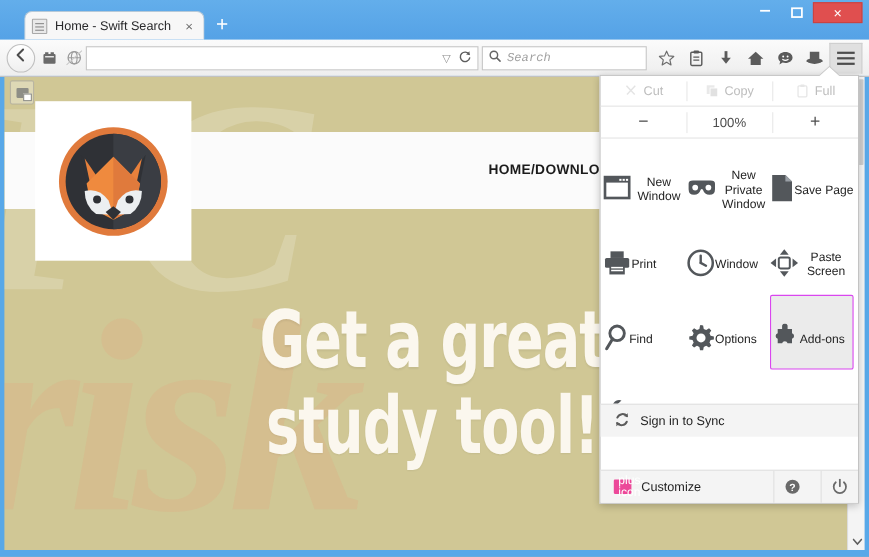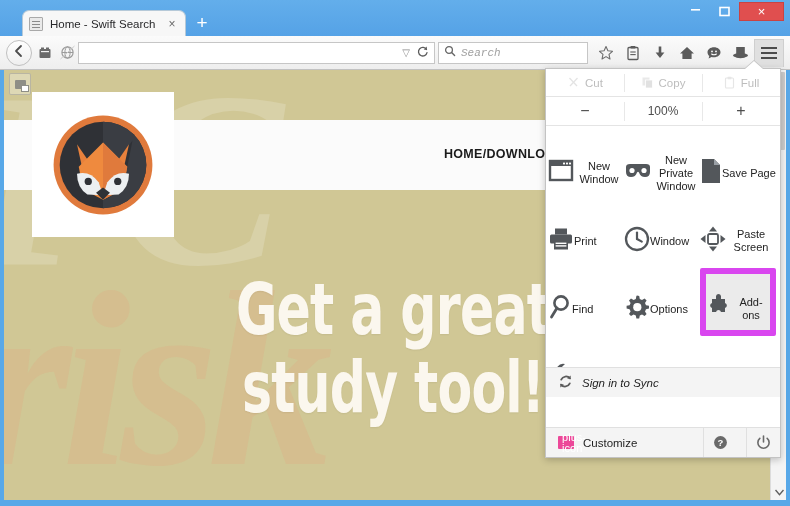--- a/index.html
+++ b/index.html
@@ -304,41 +304,41 @@
     display: flex; flex-wrap: wrap;
     padding: 6px 2px 2px 2px;
   }
   .menu-item {
     width: 76px; height: 68px;
     display: flex; flex-direction: row;
     align-items: center; justify-content: flex-start;
     padding-top: 10px;
     border-radius: 2px;
   }
-  .menu-item.highlight { background: #ebebeb; border: 6px solid #d946ef; }
+  .menu-item.highlight { background: #ebebeb; border: 1px solid #d946ef; }
   .menu-item .mi-icon {
     height: 30px; display: flex; align-items: center; justify-content: center;
     color: #53575b;
   }
   .menu-item .mi-label {
     margin-top: 4px;
     font-size: 11px; color: #242424;
     text-align: center; line-height: 13px;
     max-width: 74px;
   }
 
   
   #sync-row {
     position: absolute; left: 0; bottom: 60px;
     width: 100%; height: 30px;
     background: #f4f4f4;
     border-top: 1px solid #e0e0e0;
     display: flex; align-items: center;
     padding-left: 12px; gap: 9px;
-    font-size: 11.5px; color: #1f1f1f; font-style: italic;
+    font-size: 11.5px; color: #1f1f1f;
   }
   #customize-row {
     position: absolute; left: 0; bottom: 0;
     width: 100%; height: 30px;
     background: #f4f4f4;
     border-top: 1px solid #e0e0e0;
     display: flex; align-items: center;
     padding-left: 12px; gap: 9px;
     font-size: 11.5px; color: #1f1f1f;
   }

